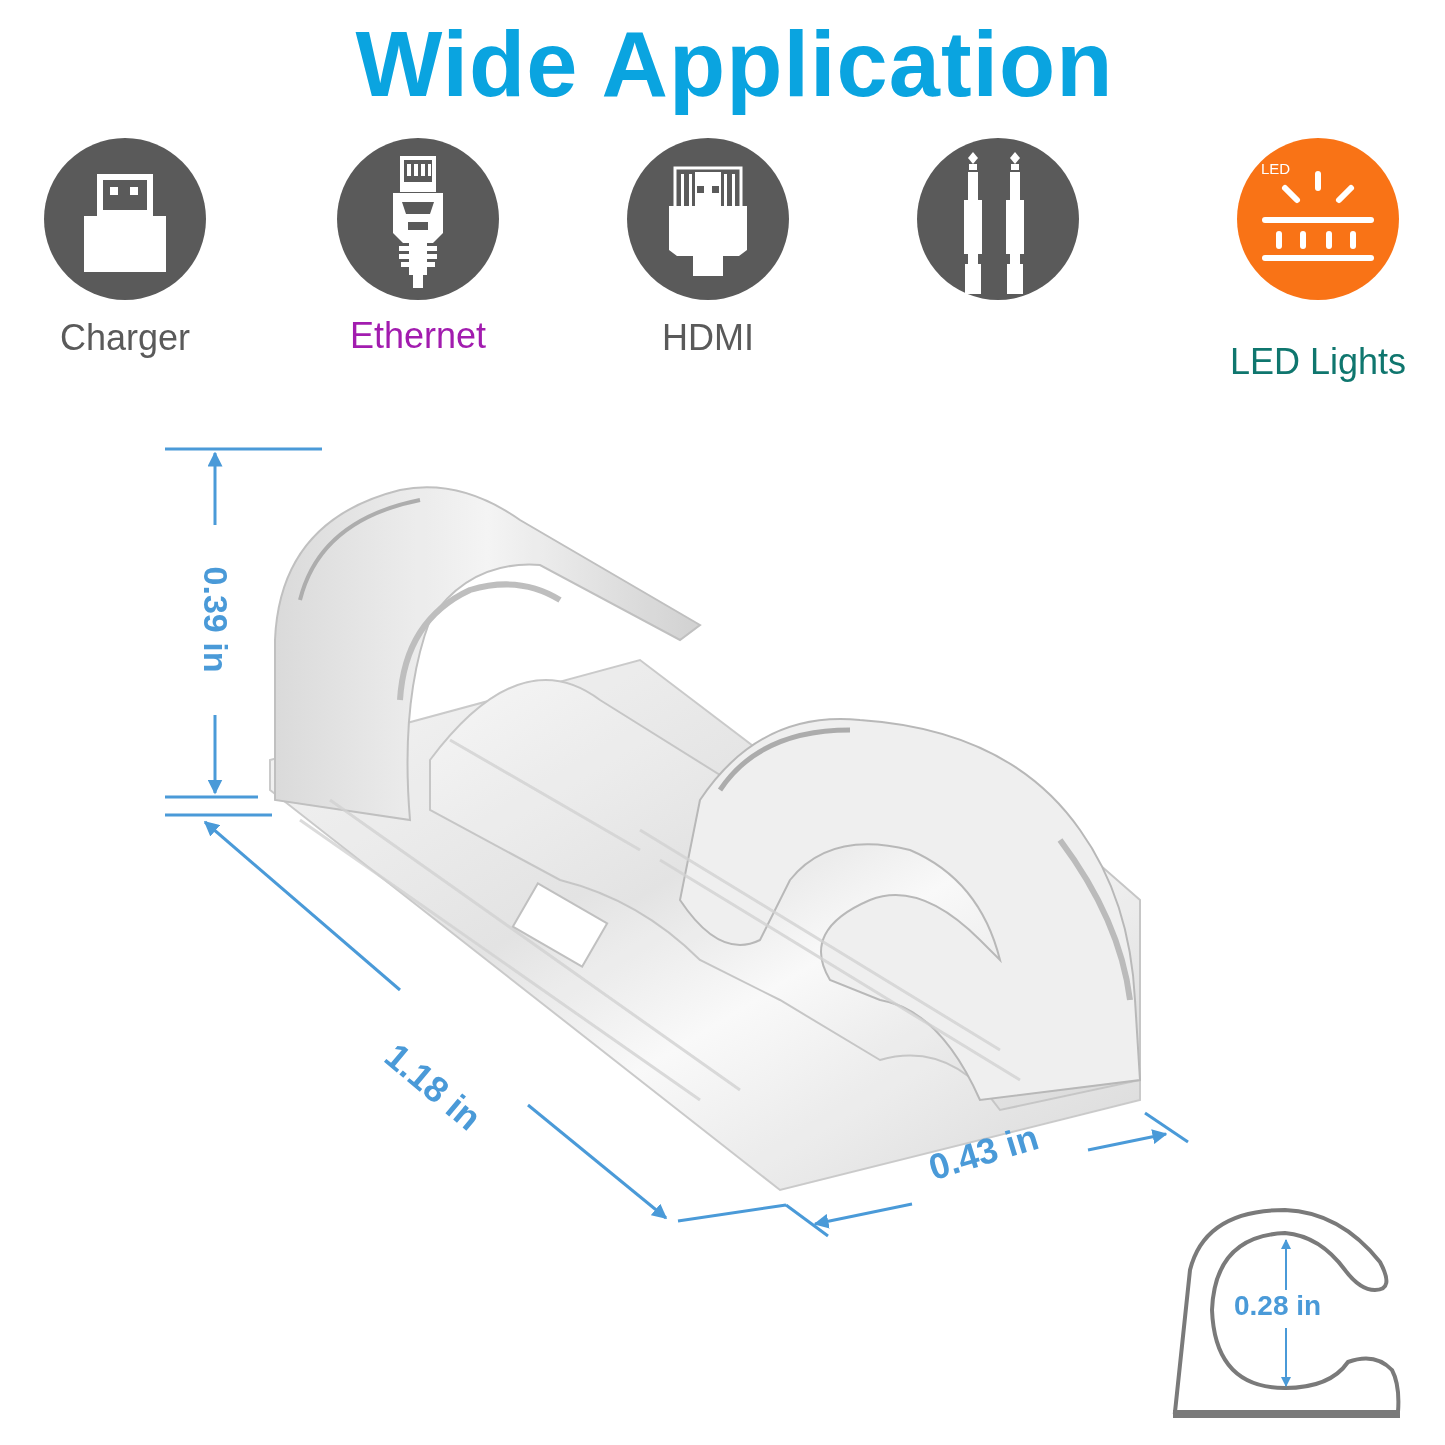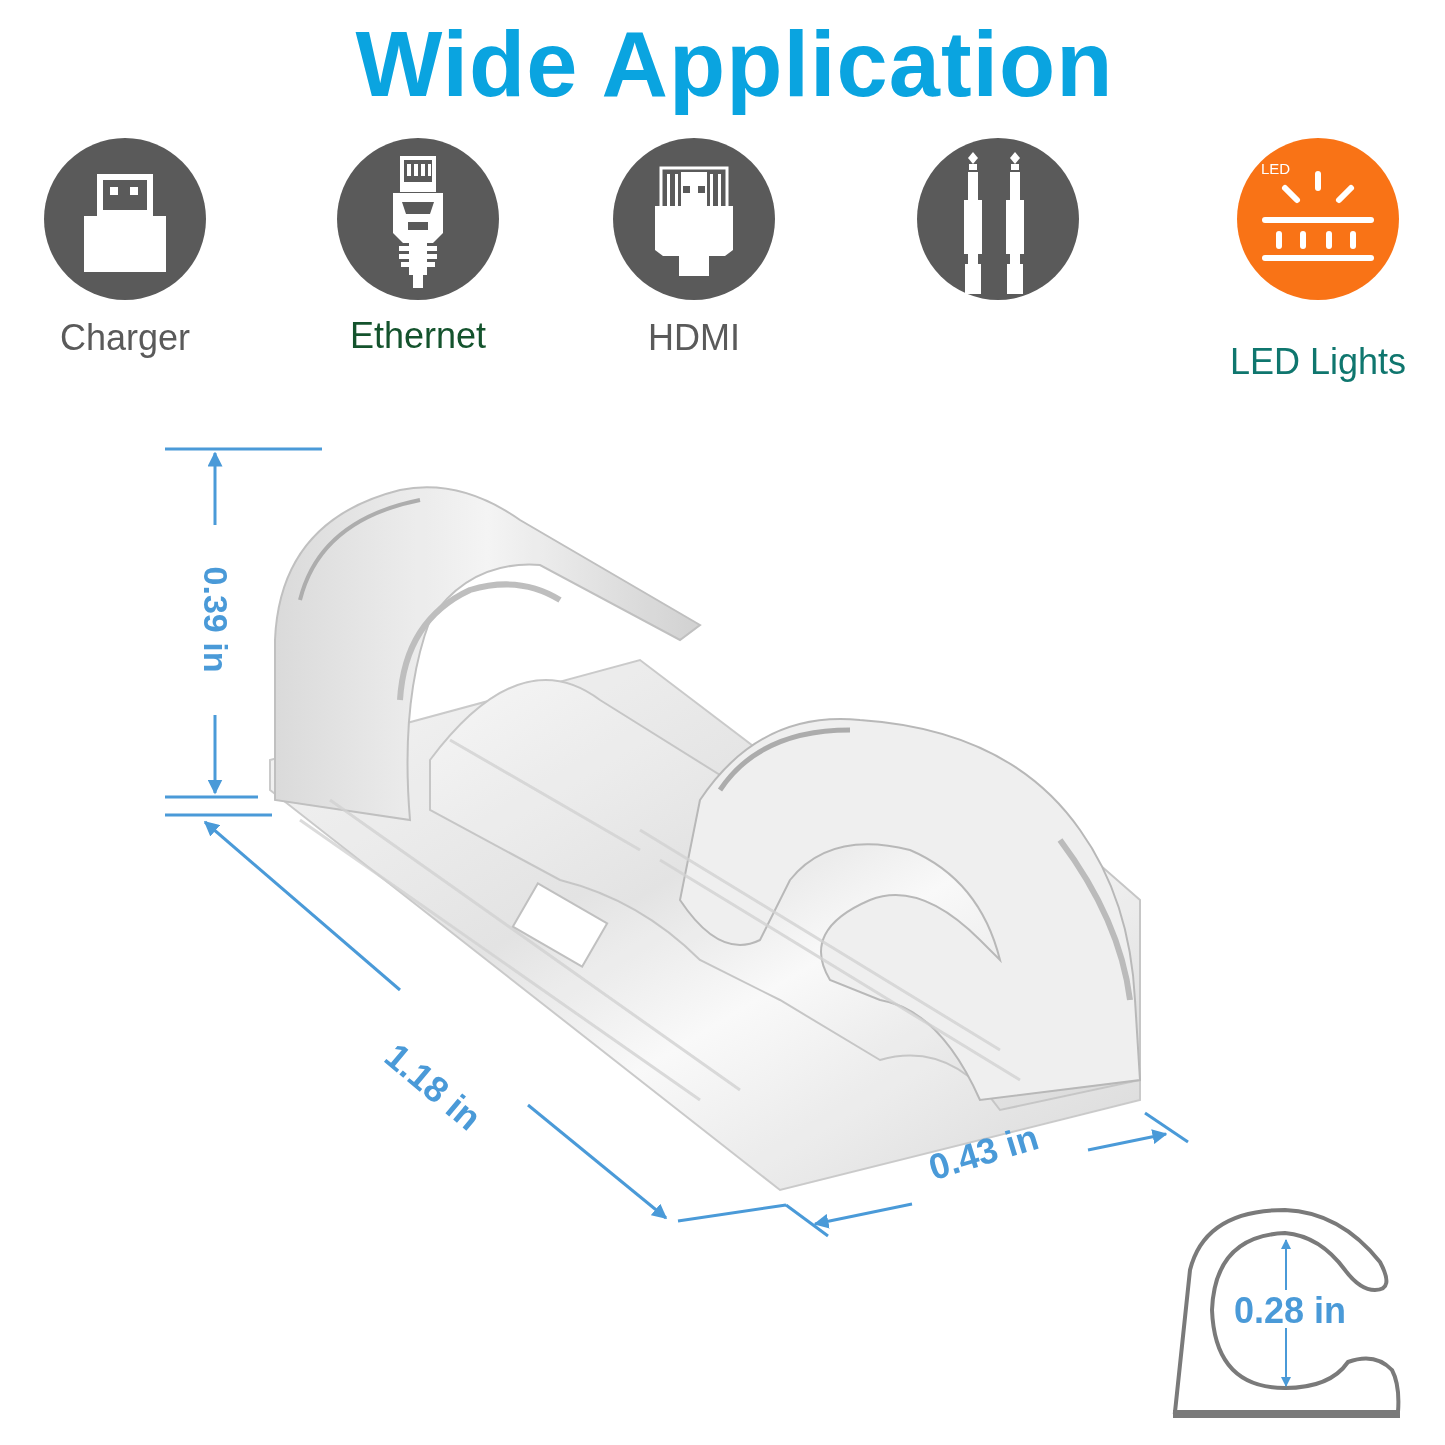--- a/index.html
+++ b/index.html
@@ -55,24 +55,24 @@
       <path d="M56 55 H106 V95 L96 105 H66 L56 95 Z" fill="#fff"></path>
       <path d="M65 64 H97 L93 76 H69 Z" fill="#5a5a5a"></path>
       <rect x="71" y="84" width="20" height="8" fill="#5a5a5a"></rect>
       <rect x="62" y="108" width="38" height="5" fill="#fff"></rect>
       <rect x="62" y="116" width="38" height="5" fill="#fff"></rect>
       <rect x="64" y="124" width="34" height="5" fill="#fff"></rect>
       <rect x="72" y="105" width="18" height="32" fill="#fff"></rect>
       <rect x="76" y="130" width="10" height="20" fill="#fff"></rect>
     </svg>
   </div>
-  <div class="label" style="color:#14532d;margin-top:16px;">Ethernet</div>
-</div>
-
-<div class="app" style="left:574px;">
+  <div class="label" style="color:#a21caf;margin-top:16px;">Ethernet</div>
+</div>
+
+<div class="app" style="left:588px;">
   <div class="circle" style="background:#5a5a5a;">
     <svg width="162" height="162" viewBox="0 0 162 162">
       <path d="M48 30 H114 V70 H48 Z" fill="none" stroke="#fff" stroke-width="3"></path>
       <rect x="54" y="36" width="3" height="32" fill="#fff"></rect>
       <rect x="62" y="36" width="3" height="32" fill="#fff"></rect>
       <rect x="97" y="36" width="3" height="32" fill="#fff"></rect>
       <rect x="105" y="36" width="3" height="32" fill="#fff"></rect>
       <rect x="68" y="34" width="26" height="34" fill="#fff"></rect>
       <rect x="70" y="48" width="7" height="7" fill="#5a5a5a"></rect>
       <rect x="85" y="48" width="7" height="7" fill="#5a5a5a"></rect>
@@ -192,13 +192,13 @@
   </g>
   <g stroke="#4a9ad8" stroke-width="2" fill="none">
     <line x1="1286" y1="1290" x2="1286" y2="1240" marker-end="url(#arr)"></line>
     <line x1="1286" y1="1328" x2="1286" y2="1386" marker-end="url(#arr)"></line>
   </g>
 </svg>
 
 <div class="dim-label" style="color:#4a9ad8; left:150px; top:600px; transform:rotate(90deg); transform-origin:center; width:130px; text-align:center; font-size:34px;">0.39 in</div>
 <div class="dim-label" style="color:#4a9ad8; left:390px; top:1030px; transform:rotate(40deg); transform-origin:left center; font-size:36px;">1.18 in</div>
 <div class="dim-label" style="color:#4a9ad8; left:930px; top:1148px; transform:rotate(-17deg); transform-origin:left center; font-size:36px;">0.43 in</div>
-<div class="dim-label" style="color:#4a9ad8; left:1234px; top:1290px; font-size:36px;text-align:center;">0.28 in</div>
+<div class="dim-label" style="color:#4a9ad8; left:1234px; top:1290px; font-size:28px;text-align:center;">0.28 in</div>
 
 </body></html>

